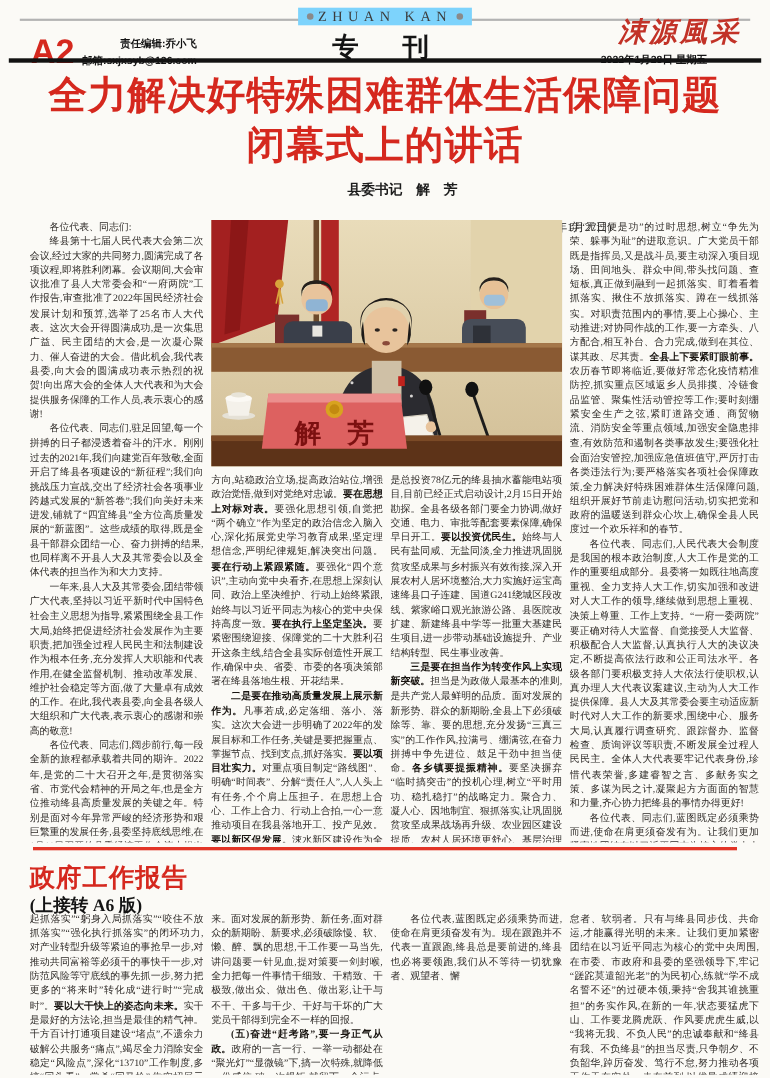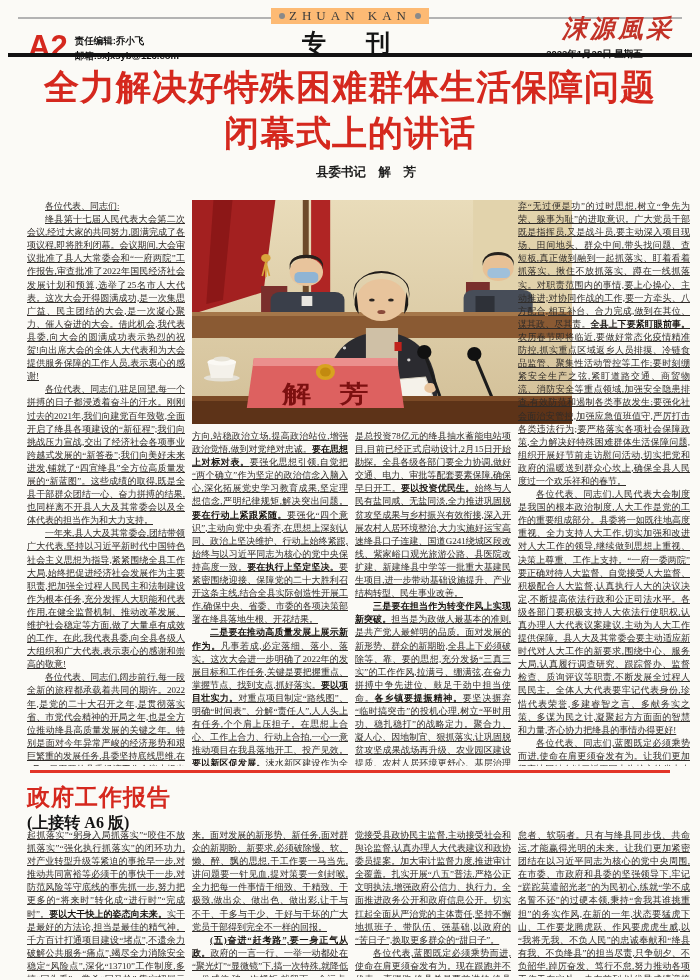--- a/index.html
+++ b/index.html
@@ -10,50 +10,50 @@
   html,body{margin:0;padding:0;background:#e9e7e2;}
   .page{
     position:relative;width:700px;height:980px;margin:0 auto;
     background:#fbfaf6;overflow:hidden;
     font-family:"Liberation Serif","DejaVu Serif",serif;color:var(--ink);
   }
   
   .gray-rule{position:absolute;top:17px;left:18px;width:664px;height:2px;background:#b3b3b3;}
   .mast-left{position:absolute;left:28px;top:32px;display:flex;gap:7px;align-items:flex-start;}
   .pageno{font-family:"Liberation Sans","DejaVu Sans",sans-serif;font-weight:bold;font-size:31px;line-height:30px;color:var(--accent);}
-  .ed{font-family:"Liberation Sans","DejaVu Sans",sans-serif;font-weight:bold;font-size:9.5px;line-height:15px;color:#111;padding-top:1px;}
+  .ed{font-family:"Liberation Sans","DejaVu Sans",sans-serif;font-weight:bold;font-size:9.5px;line-height:15px;color:#111;padding-top:1px;text-align:right;}
   .mast-center{position:absolute;left:240px;top:6px;width:220px;text-align:center;}
-  .pinyin-row{display:inline-block;background:#fdba74;padding:0 8px;font-family:"Liberation Serif","DejaVu Serif",serif;font-size:13px;letter-spacing:5px;color:#3c3c3c;}
+  .pinyin-row{display:inline-block;background:#7dd3fc;padding:0 8px;font-family:"Liberation Serif","DejaVu Serif",serif;font-size:13px;letter-spacing:5px;color:#3c3c3c;}
   .pinyin-row .dot{display:inline-block;width:6px;height:6px;border-radius:50%;background:#8a8a8a;vertical-align:middle;margin:0 4px 2px 0;}
   .pinyin-row .dot.right{margin:0 0 2px 4px;}
   .zk{margin-top:3px;font-size:24px;font-weight:bold;letter-spacing:8px;color:#141414;}
   .mast-right{position:absolute;right:26px;top:12px;text-align:center;}
   .brand{font-size:25px;font-weight:bold;font-style:italic;letter-spacing:3px;color:#c23227;margin-left:47px;}
   .date{font-family:"Liberation Sans","DejaVu Sans",sans-serif;font-weight:bold;font-size:9.5px;color:#141414;margin-top:3px;}
   .black-rule{position:absolute;top:53px;left:8px;width:684px;height:4px;background:#121212;}
   
   .headline{
     position:absolute;top:64px;left:0;width:700px;margin:0;text-align:center;
     font-family:"Liberation Sans","DejaVu Sans",sans-serif;font-weight:bold;
     font-size:35px;line-height:46px;color:var(--accent);letter-spacing:1px;
   }
   .byline{position:absolute;top:164px;left:0;width:700px;text-align:center;font-weight:bold;font-size:12.5px;color:#1c1c1c;padding-left:16px;}
   .dateline{position:absolute;top:200px;left:0;width:556px;text-align:right;font-size:10.5px;color:#222;}
   
   .col{position:absolute;overflow:hidden;font-size:9px;line-height:13.1px;text-align:justify;color:var(--ink);}
   .col p{margin:0;}
-  .col .para{text-indent:2em;text-decoration:underline;}
+  .col .para{text-indent:2em;}
   .col .noind{text-indent:0;}
   .col .bold{font-weight:bold;color:#181410;}
   .colA{left:27px;top:200px;width:158px;height:566px;}
   .colB{left:192px;top:430px;width:156px;height:336px;}
   .colC{left:355px;top:430px;width:156px;height:336px;}
   .colD{left:518px;top:200px;width:172px;height:566px;}
   
-  .photo{position:absolute;left:192px;top:200px;width:380px;height:224px;margin:0;background:#d8c7a3;}
+  .photo{position:absolute;left:192px;top:200px;width:319px;height:224px;margin:0;background:#d8c7a3;}
   .photo svg{display:block;width:100%;height:100%;}
   
   .red-rule{position:absolute;top:770px;left:30px;width:640px;height:3px;background:var(--rule-red);}
   .report-title{
     position:absolute;left:27px;top:782px;margin:0;
     font-family:"Liberation Sans","DejaVu Sans",sans-serif;font-weight:bold;
     font-size:23px;color:var(--accent);letter-spacing:1px;
   }
   .report-cont{position:absolute;left:27px;top:813px;font-weight:bold;font-size:16px;color:#141414;}
   .colR1{left:27px;top:829px;width:158px;height:148px;}
@@ -199,21 +199,20 @@
     <h2 class="report-title">政府工作报告</h2>
     <div class="report-cont">(上接转 A6 版)</div>
     <div class="col colR1">
         <p class="para noind"><span>起抓落实”“躬身入局抓落实”“咬住不放抓落实”“强化执行抓落实”的闭环功力,对产业转型升级等紧迫的事抢早一步,对推动共同富裕等必须干的事快干一步,对防范风险等守底线的事先抓一步,努力把更多的“将来时”转化成“进行时”“完成时”。</span><span class="bold">要以大干快上的姿态向未来。</span><span>实干是最好的方法论,担当是最佳的精气神。千方百计打通项目建设“堵点”,不遗余力破解公共服务“痛点”,竭尽全力消除安全稳定“风险点”,深化“13710”工作制度,多搞“回头看”、常杀“回马枪”,靠实招展示能力,靠实干成就事业,靠实绩赢得民心。</span></p>
       </div>
     <div class="col colR2">
         <p class="para noind"><span>来。面对发展的新形势、新任务,面对群众的新期盼、新要求,必须破除慢、软、懒、醉、飘的思想,干工作要一马当先,讲问题要一针见血,提对策要一剑封喉,全力把每一件事情干细致、干精致、干极致,做出众、做出色、做出彩,让干与不干、干多与干少、干好与干坏的广大党员干部得到完全不一样的回报。</span></p>
         <p class="para"><span class="bold">(五)奋进“赶考路”,要一身正气从政。</span><span>政府的一言一行、一举一动都处在“聚光灯”“显微镜”下,搞一次特殊,就降低一份威信;破一次规矩,就留下一个污点;谋一次私利,就失去一份民心。我们要依法接受县人大及其常委会监督,严格执行人大各项决议。自</span></p>
       </div>
     <div class="col colR3">
-        <p class="para noind"><span>觉接受县政协民主监督,主动接受社会和舆论监督,认真办理人大代表建议和政协委员提案。加大审计监督力度,推进审计全覆盖。扎实开展“八五”普法,严格公正文明执法,增强政府公信力、执行力。全面推进政务公开和政府信息公开。切实扛起全面从严治党的主体责任,坚持不懈地抓班子、带队伍、强基础,以政府的“苦日子”,换取更多群众的“甜日子”。</span></p>
         <p class="para"><span>各位代表,蓝图既定必须乘势而进,使命在肩更须奋发有为。现在跟跑并不代表一直跟跑,绛县总是要前进的,绛县也必将要领跑,我们从不等待一切犹豫者、观望者、懈</span></p>
       </div>
     <div class="col colR4">
         <p class="para noind"><span>怠者、软弱者。只有与绛县同步伐、共命运,才能赢得光明的未来。让我们更加紧密团结在以习近平同志为核心的党中央周围,在市委、市政府和县委的坚强领导下,牢记“蹉跎莫遣韶光老”的为民初心,练就“学不成名誓不还”的过硬本领,秉持“舍我其谁挑重担”的务实作风,在新的一年,状态要猛虎下山、工作要龙腾虎跃、作风要虎虎生威,以“我将无我、不负人民”的忠诚奉献和“绛县有我、不负绛县”的担当尽责,只争朝夕、不负韶华,踔厉奋发、笃行不怠,努力推动各项工作干在实处、走在前列,以优异成绩迎接党的二十大胜利召开!</span></p>
       </div>
   </section>
 
 </div>
 
 </body></html>

